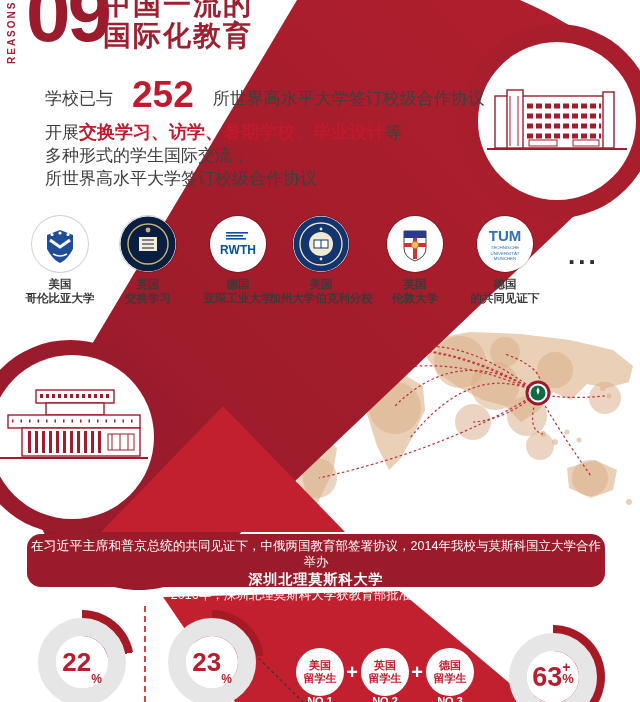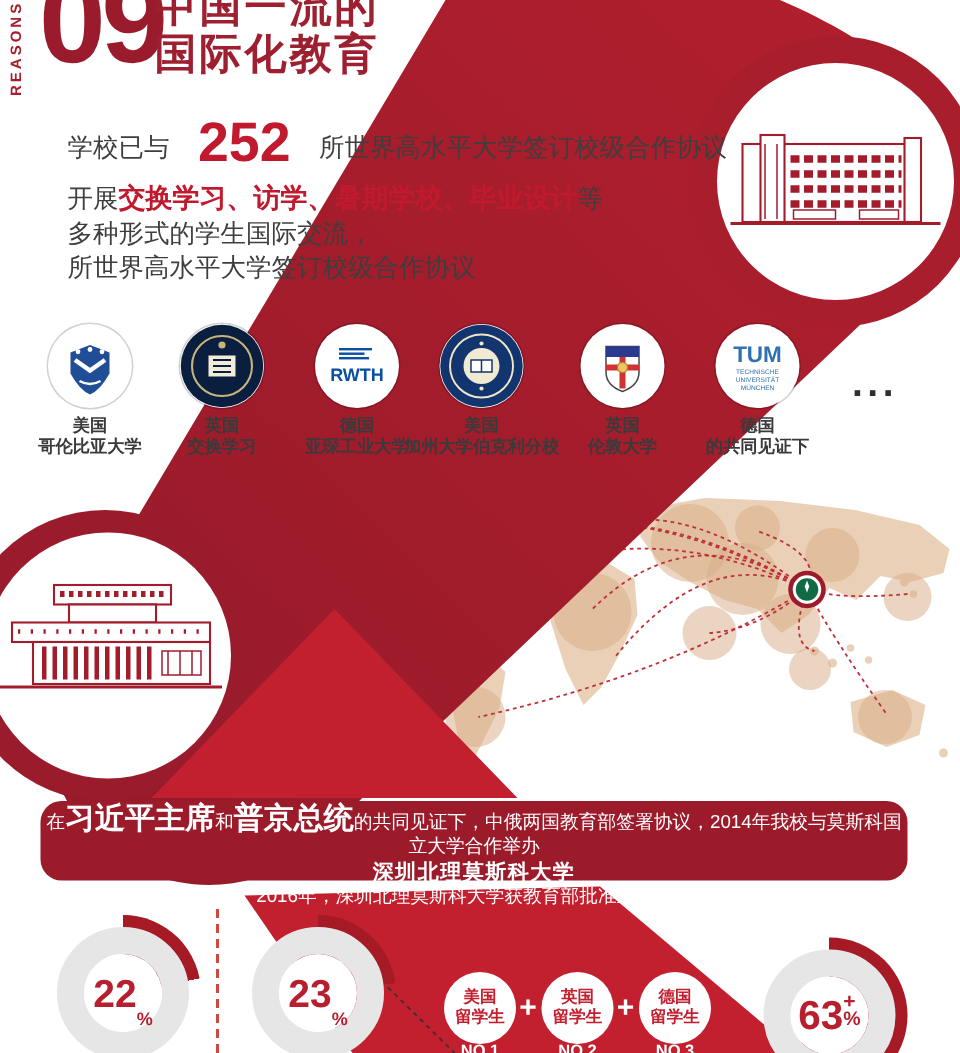--- a/index.html
+++ b/index.html
@@ -26,21 +26,21 @@
   .uni{width:110px;text-align:center;}
   .uni .logo-wrap{width:56px;height:56px;margin:0 auto;border-radius:50%;overflow:hidden;background:#fff;
      box-shadow:0 0 0 1px rgba(0,0,0,.18);}
   .uni .cap{margin-top:5px;font-size:11.5px;font-weight:bold;color:#3a3a3a;line-height:14px;white-space:nowrap;}
   .more-dots{left:568px;top:240px;font-size:26px;font-weight:bold;color:#2f2f2f;letter-spacing:3px;}
 
   
   .banner{left:27px;top:534px;width:578px;height:53px;background:#9c1b2b;border-radius:14px;
     color:#fff;text-align:center;padding-top:4px;box-sizing:border-box;}
   .banner .l1{font-size:12.5px;line-height:16px;}
-  .banner .l1 .big{font-size:20px;font-weight:bold;}
+  .banner .l1 .big{font-size:13px;font-weight:normal;}
   .banner .l2{font-size:14px;font-weight:bold;letter-spacing:1px;line-height:18px;}
   .banner .l3{font-size:12.5px;line-height:15px;}
 
   
   .donut{width:104px;height:104px;}
   .donut .sector{position:absolute;inset:0;border-radius:50%;
      background:conic-gradient(#a51a24 0 var(--deg),transparent var(--deg) 360deg);}
   .donut .ring{position:absolute;left:8px;top:8px;width:52px;height:52px;border-radius:50%;
      border:18px solid #e7e6e7;background:transparent;}
   .donut .hole{position:absolute;left:26px;top:26px;width:52px;height:52px;border-radius:50%;background:#fff;}

